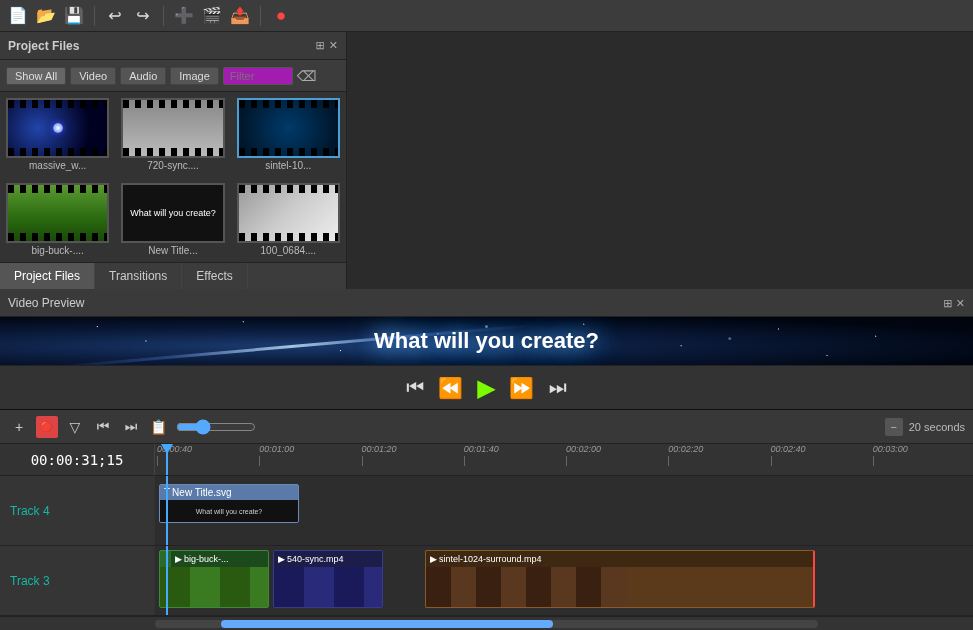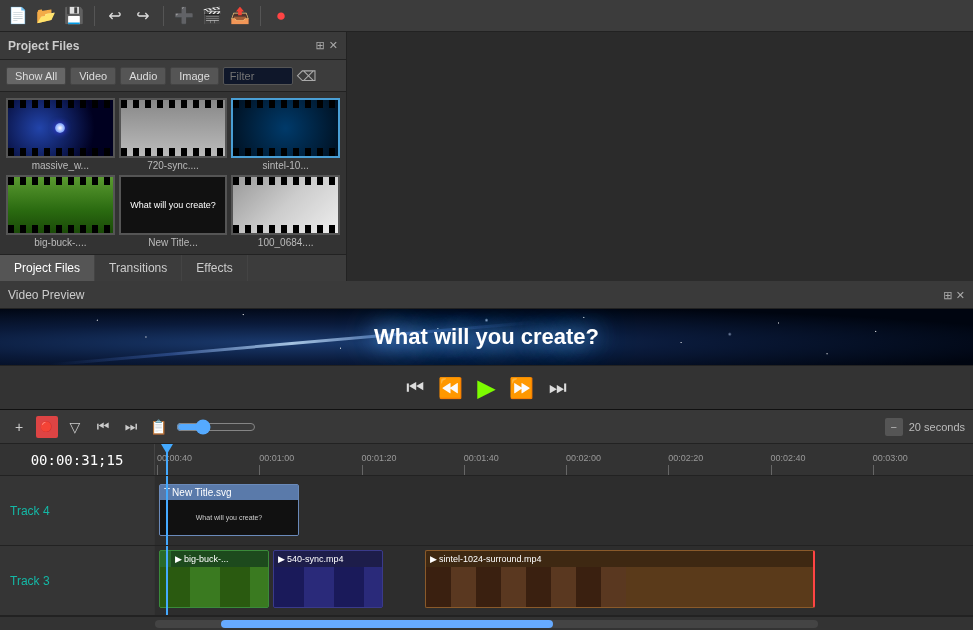--- a/index.html
+++ b/index.html
@@ -96,21 +96,21 @@
       color: #ddd;
       padding: 2px 8px;
       font-size: 11px;
       cursor: pointer;
       border-radius: 2px;
     }
     .filter-btn.active {
       background: #666;
     }
     .filter-input {
-      background: #0f172a;
+      background: #a21caf;
       border: 1px solid #555;
       color: #ddd;
       padding: 2px 6px;
       font-size: 11px;
       border-radius: 2px;
       width: 70px;
     }
     .filter-clear-btn {
       background: none;
       border: none;
@@ -118,21 +118,21 @@
       cursor: pointer;
       font-size: 14px;
     }
 
     
     #thumbnails {
       flex: 1;
       padding: 6px;
       display: grid;
       grid-template-columns: repeat(3, 1fr);
-      gap: 4px;
+      gap: 12px;
       overflow-y: auto;
     }
     .thumb-item {
       display: flex;
       flex-direction: column;
       align-items: center;
       cursor: pointer;
     }
     .thumb-img {
       width: 100%;
@@ -362,21 +362,21 @@
       border-right: 1px solid #444;
       z-index: 2;
     }
     #ruler-marks {
       position: absolute;
       left: 155px;
       right: 0;
       bottom: 0;
       height: 100%;
       display: flex;
-      align-items: flex-end;
+      font-style: italic;
     }
     .ruler-mark {
       display: flex;
       flex-direction: column;
       align-items: flex-start;
       flex: 1;
       padding-left: 2px;
     }
     .ruler-tick {
       width: 1px;
@@ -452,21 +452,21 @@
       background: #4af;
       z-index: 5;
     }
 
     
     .title-clip {
       position: absolute;
       left: 4px;
       top: 8px;
       width: 140px;
-      height: 52px;
+      height: 39px;
       background: linear-gradient(180deg, #4a6a9a 0%, #2a4a7a 100%);
       border: 1px solid #6a8aba;
       border-radius: 2px;
       display: flex;
       flex-direction: column;
       overflow: hidden;
     }
     .title-clip-header {
       background: #5a7aaa;
       padding: 2px 4px;

